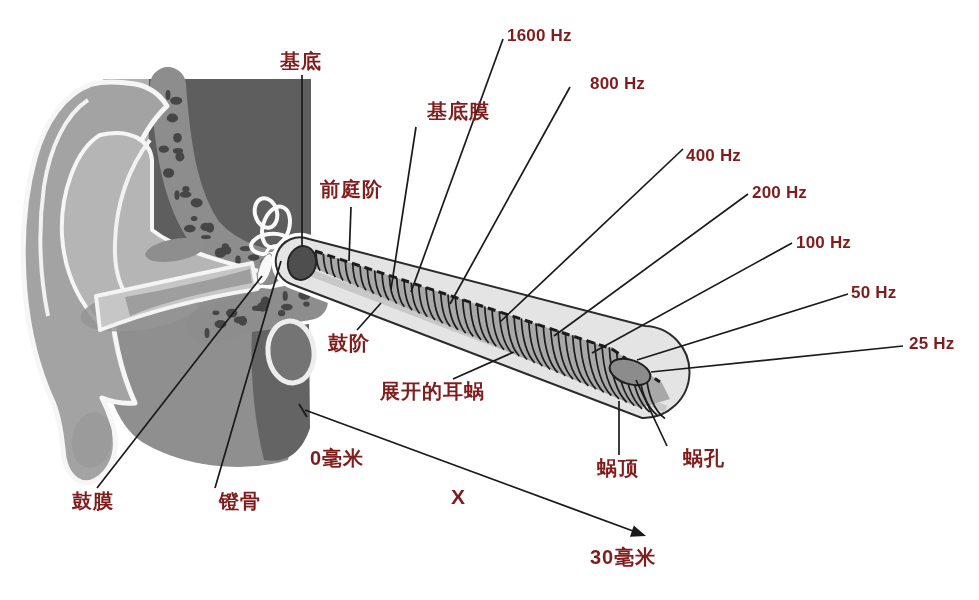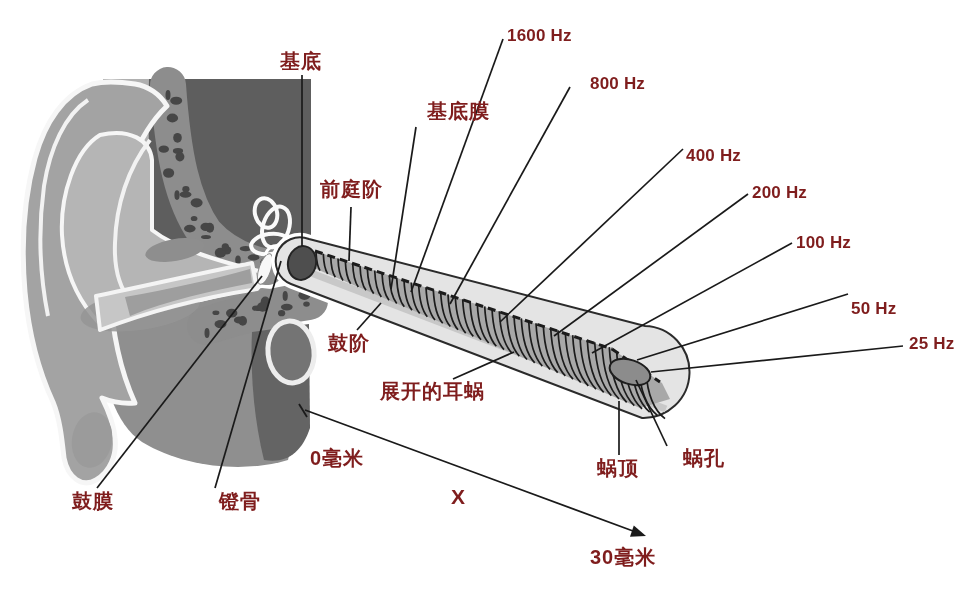--- a/index.html
+++ b/index.html
@@ -21,21 +21,21 @@
   .p-denggu{left:192px;top:491px;margin-left:27px;}
   .p-mm0{left:310px;top:448px;text-align:right;}
   .p-x{left:451px;top:486px;font-size:21px;}
   .p-mm30{left:590px;top:547px;}
   
   .p-f0{left:507px;top:27px;}
   .p-f1{left:576px;top:75px;margin-left:14px;}
   .p-f2{left:686px;top:147px;text-align:center;}
   .p-f3{left:752px;top:184px;}
   .p-f4{left:796px;top:234px;}
-  .p-f5{left:851px;top:300px;}
+  .p-f5{left:851px;top:284px;}
   .p-f6{left:909px;top:335px;}
 </style>
 </head>
 <body>
 
 <div id="stage">
 
   <svg id="art" viewBox="0 0 979 600" xmlns="http://www.w3.org/2000/svg">
 
     <g>

